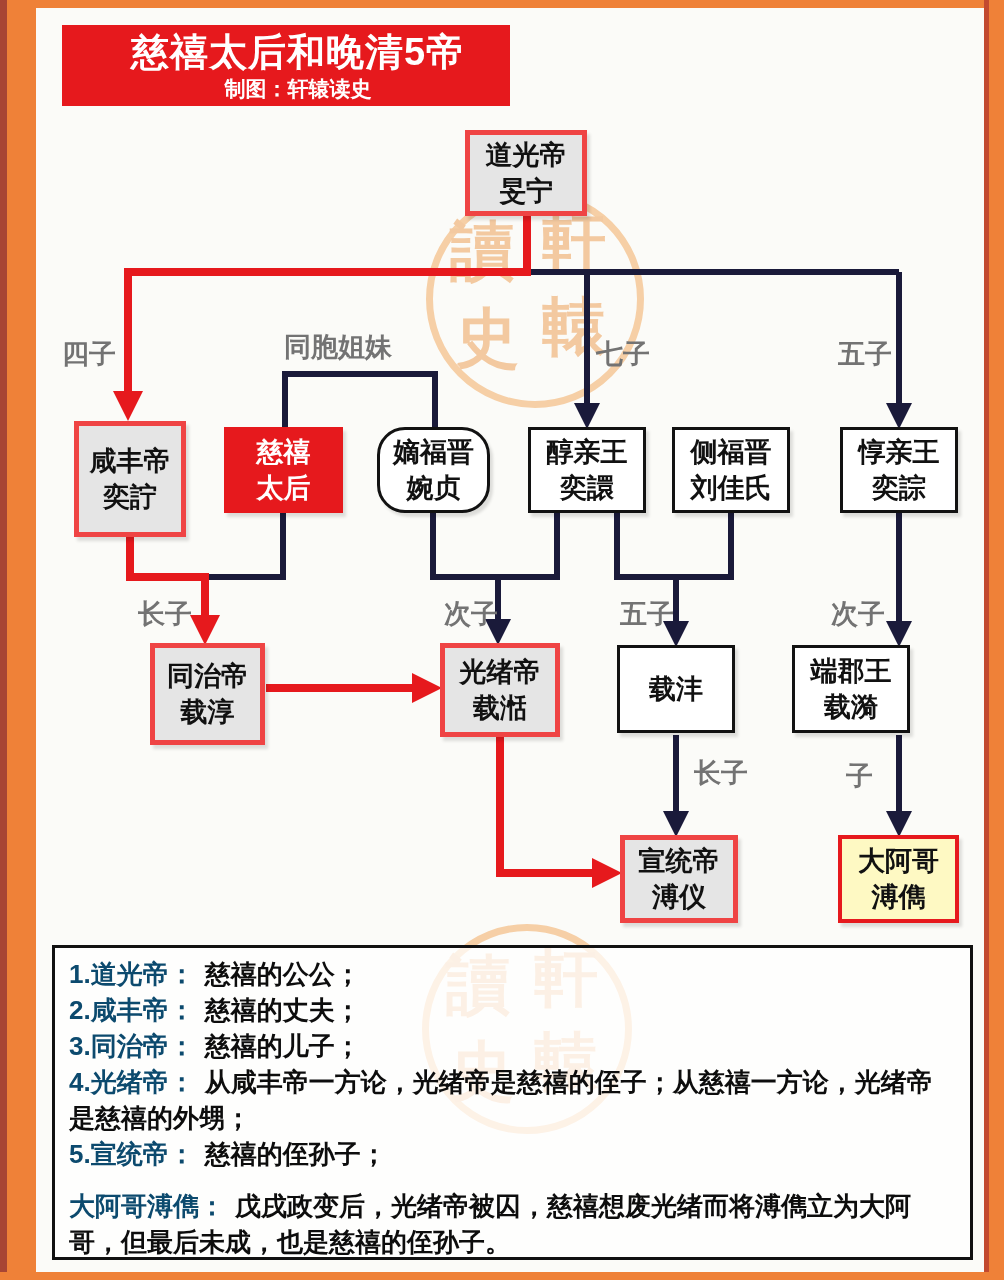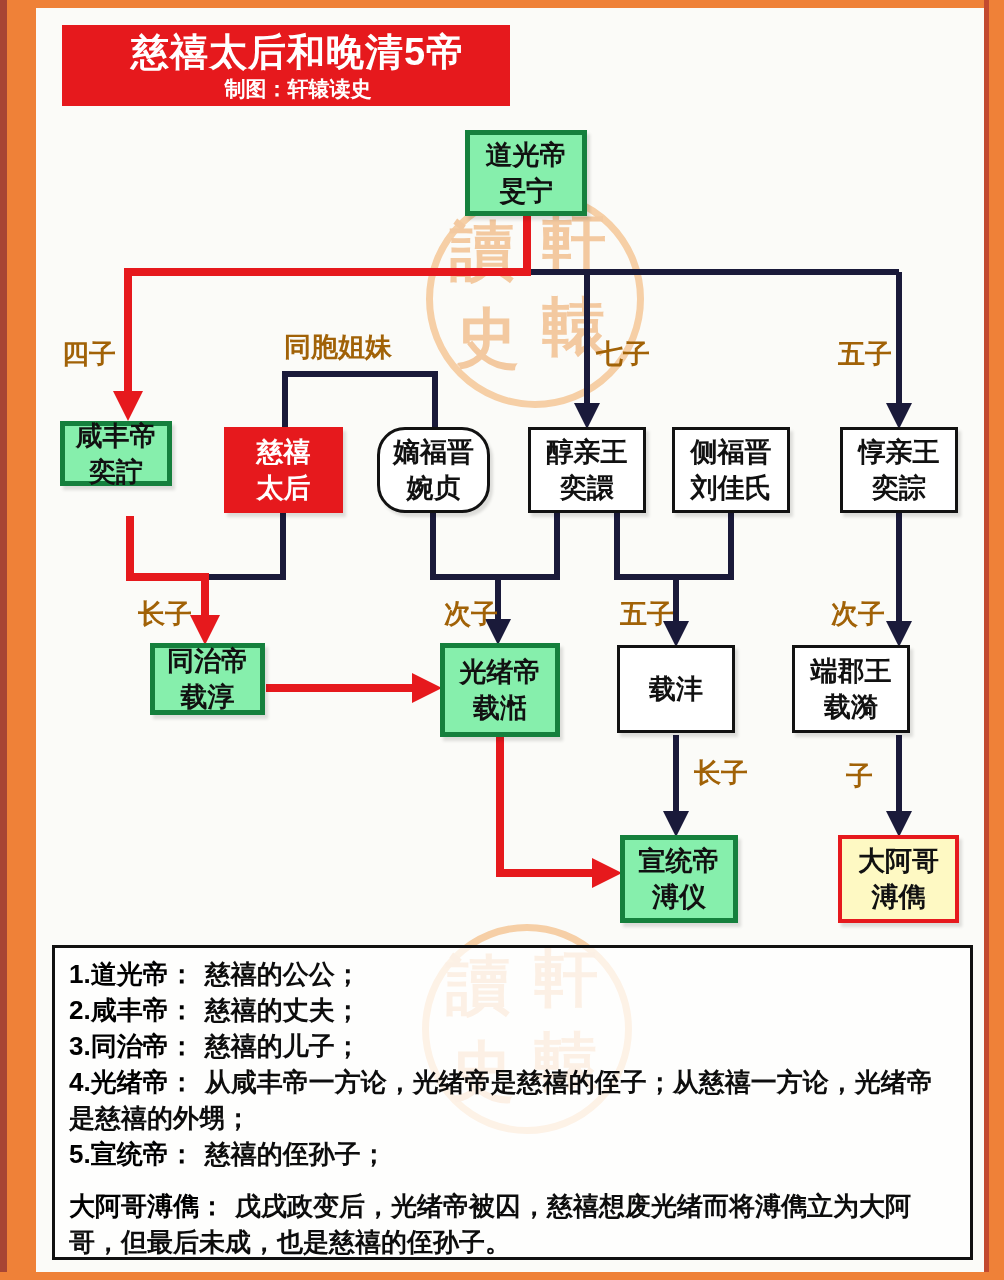--- a/index.html
+++ b/index.html
@@ -31,57 +31,57 @@
 
   
   svg.wires{position:absolute;left:0;top:0;pointer-events:none;}
   .red-line{stroke:#e6191d;stroke-width:8;fill:none;}
   .navy-line{stroke:#1a1a3a;stroke-width:6;fill:none;}
 
   
   .box{position:absolute;display:flex;flex-direction:column;align-items:center;justify-content:center;
        text-align:center;font-size:27px;line-height:36px;box-sizing:border-box;
        box-shadow:3px 4px 3px rgba(0,0,0,0.12);}
-  .yellow-red{background:#86efac;border:5px solid #15803d;}
+  .yellow-red{background:#e5e5e5;border:5px solid #ef4444;}
   .white-black{background:#ffffff;border:3px solid #121212;}
   .red-bg{background:#e6191d;color:#fff;}
   .white-red{background:#fef9c3;border:4px solid #e6191d;}
   #n-daoguang{left:465px;top:130px;width:122px;height:86px;}
-  #n-xianfeng{left:60px;top:421px;width:112px;height:65px;align-items:center;}
+  #n-xianfeng{left:74px;top:421px;width:112px;height:116px;align-items:center;}
   #n-cixi{left:224px;top:427px;width:119px;height:86px;}
   #n-difujin{left:377px;top:427px;width:113px;height:86px;border-radius:28px;}
   #n-chun{left:528px;top:427px;width:118px;height:86px;}
   #n-cefujin{left:672px;top:427px;width:118px;height:86px;}
   #n-dun{left:840px;top:427px;width:118px;height:86px;}
-  #n-tongzhi{left:150px;top:643px;width:115px;height:72px;}
+  #n-tongzhi{left:150px;top:643px;width:115px;height:102px;}
   #n-guangxu{left:440px;top:643px;width:120px;height:94px;}
   #n-zaifeng{left:617px;top:645px;width:118px;height:88px;}
   #n-duanjun{left:792px;top:645px;width:118px;height:88px;}
   #n-xuantong{left:620px;top:835px;width:118px;height:88px;}
   #n-dage{left:838px;top:835px;width:121px;height:88px;}
 
   
-  .elabel{position:absolute;font-size:27px;line-height:32px;color:#a16207;white-space:nowrap;}
+  .elabel{position:absolute;font-size:27px;line-height:32px;color:#737373;white-space:nowrap;}
   #l-sizi{left:62px;top:338px;}
   #l-tongbao{left:284px;top:331px;}
   #l-qizi{left:596px;top:338px;}
   #l-wuzi-dun{left:838px;top:338px;}
   #l-zhangzi-tz{left:138px;top:598px;}
   #l-cizi-gx{left:444px;top:598px;}
   #l-wuzi-zf{left:620px;top:598px;}
   #l-cizi-dj{left:831px;top:598px;}
   #l-zhangzi-xt{left:694px;top:757px;}
   #l-zi-dage{left:846px;top:760px;}
 
   
   .notes{position:absolute;left:52px;top:945px;width:921px;height:315px;box-sizing:border-box;
          background:rgba(255,255,255,0.72);border:3px solid #111;padding:8px 14px;}
   .notes p{margin:0;font-size:26px;line-height:36px;color:#0d0d0d;}
   .notes p.gap{margin-top:16px;}
-  .notes .rp{color:#000000;margin-right:10px;}
+  .notes .rp{color:#0c4a6e;margin-right:10px;}
 </style>
 </head>
 <body>
 
 <div class="page">
 
   <div class="wm-circle wm1-c"></div>
   <span class="wm-char" style="left:450px;top:208px;">讀</span>
   <span class="wm-char" style="left:455px;top:295px;">史</span>
   <span class="wm-char" style="left:542px;top:198px;">軒</span>

